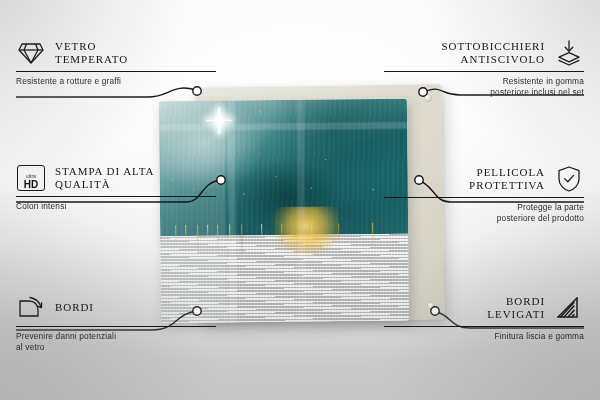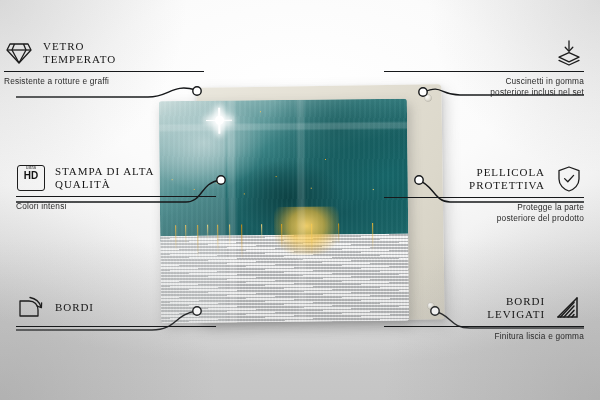--- a/index.html
+++ b/index.html
@@ -214,31 +214,31 @@
   }
   .feat.left .ttl{text-align:left;}
   .feat.right .ttl{text-align:right;}
   .rule{height:1.4px;background:#16181a;margin-top:3px;width:100%;}
   .sub{
     font-family:Liberation Sans, sans-serif;
     font-size:8.3px;line-height:10.6px;color:#2a2a2a;margin-top:4px;letter-spacing:.18px;
   }
   .feat.right .sub{text-align:right;}
 
-  .f-vetro   {left:4px;  top:38px;}
+  .f-vetro   {left:16px;  top:38px;}
   .f-stampa  {left:16px;  top:163px;}
   .f-bordi   {left:16px;  top:293px;}
   .f-sotto   {left:384px; top:38px;  width:200px;}
   .f-pell    {left:384px; top:164px; width:200px;}
   .f-lev     {left:384px; top:293px; width:200px;}
 
   
   .hdbox{
     width:26px;height:24px;border:1.4px solid #1d1d1d;border-radius:3px;
-    display:flex;flex-direction:column;align-items:center;justify-content:flex-start;line-height:1;
+    display:flex;flex-direction:column;align-items:center;justify-content:flex-end;line-height:1;
   }
   .hdbox .u{font-size:4.6px;letter-spacing:.2px;color:#1d1d1d;font-family:"Liberation Sans",sans-serif;}
   .hdbox .h{font-size:10px;font-weight:bold;color:#111;font-family:"Liberation Sans",sans-serif;margin-top:.5px;}
 
   
   #wires{position:absolute;inset:0;pointer-events:none;}
 </style>
 </head>
 <body>
 
@@ -338,38 +338,46 @@
             <path d="M13 2.5 C18.5 3.5 22.5 7 24 12"></path>
             <path d="M24.6 7.8 L24.4 12.6 L20.2 11.2"></path>
           </g>
         </svg>
       </span>
       <div class="ttl">
         <div>BORDI</div>
       </div>
     </div>
     <div class="rule"></div>
+    <div class="sub">
+      <div>Prevenire danni potenziali</div>
+      <div>al vetro</div>
+    </div>
   </div>
 
   <div class="feat right f-sotto">
     <div class="head">
       <span class="ico">
         <svg width="28" height="28" viewBox="0 0 28 28">
           <g fill="none" stroke="#1d1d1d" stroke-width="1.3" stroke-linejoin="round" stroke-linecap="round">
             <path d="M14 2 V11"></path>
             <path d="M10.2 8.2 L14 12.4 L17.8 8.2"></path>
             <path d="M14 13.6 L24 18.2 L14 22.8 L4 18.2 Z"></path>
             <path d="M4 21.4 L14 26 L24 21.4"></path>
           </g>
         </svg>
       </span>
-    </div>
-    <div class="rule"></div>
-    <div class="sub">
-      <div>Cuscinetti in gomma</div>
+      <div class="ttl">
+        <div>SOTTOBICCHIERI</div>
+        <div>ANTISCIVOLO</div>
+      </div>
+    </div>
+    <div class="rule"></div>
+    <div class="sub">
+      <div>Resistente in gomma</div>
       <div>posteriore inclusi nel set</div>
     </div>
   </div>
 
   <div class="feat right f-pell">
     <div class="head">
       <span class="ico">
         <svg width="26" height="28" viewBox="0 0 26 28">
           <g fill="none" stroke="#1d1d1d" stroke-width="1.3" stroke-linejoin="round" stroke-linecap="round">
             <path d="M13 2 L23 5.6 V14 C23 20 18.4 24.4 13 26 C7.6 24.4 3 20 3 14 V5.6 Z"></path>

